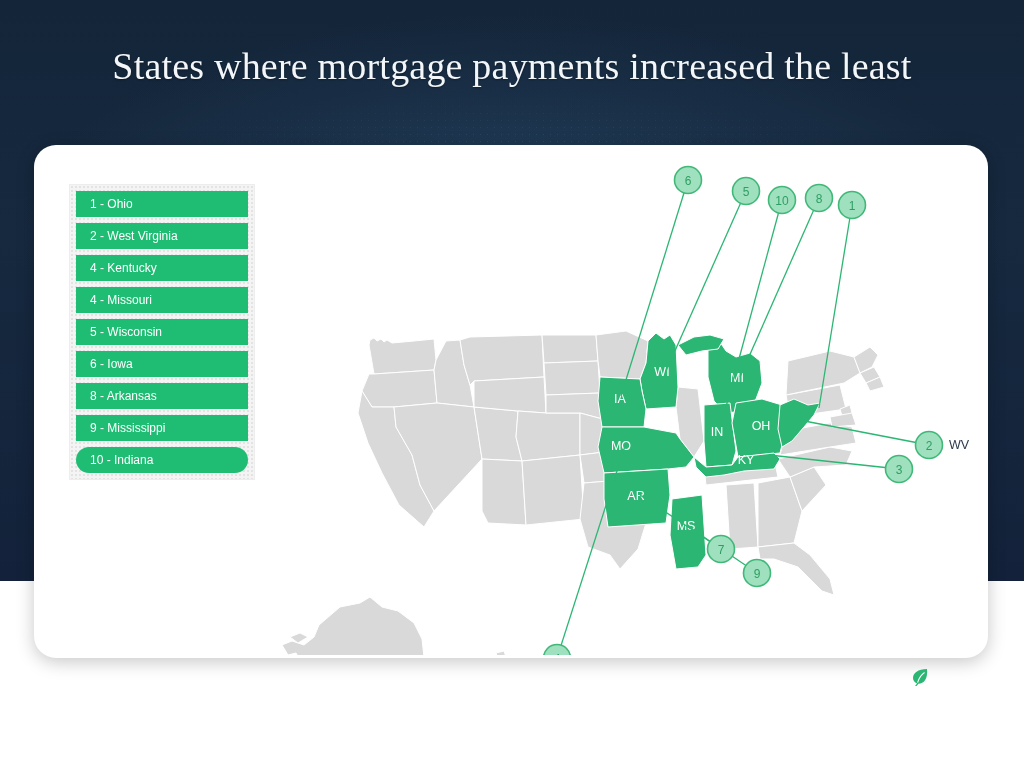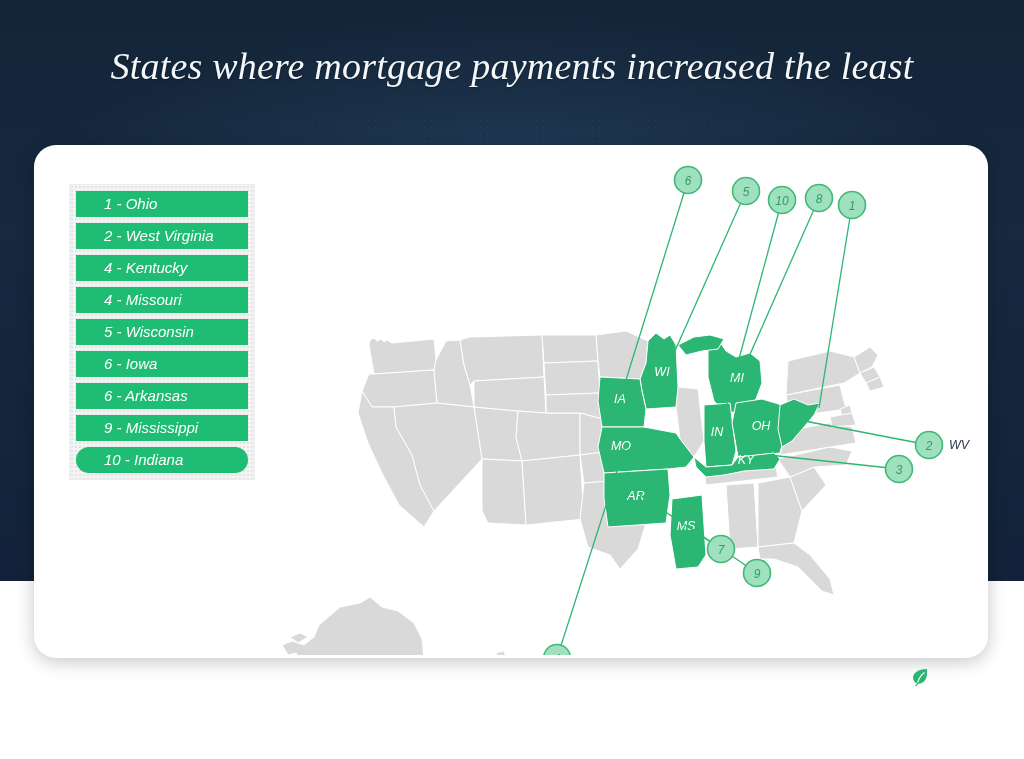--- a/index.html
+++ b/index.html
@@ -7,21 +7,20 @@
     width: 1024px; height: 759px;
     overflow: hidden;
     font-family: "Liberation Sans", sans-serif;
   }
   #stage {
     position: relative;
     width: 1024px; height: 581px;
     background:
       radial-gradient(ellipse 62% 48% at 50% 40%, rgba(52,94,132,0.55) 0%, rgba(40,74,106,0.28) 45%, rgba(20,37,59,0) 78%),
       linear-gradient(180deg, #142539 0%, #16293f 40%, #13223a 100%);
-    font-style: italic;
   }
   
   #dots {
     position: absolute;
     left: 120px; top: 96px; width: 790px; height: 70px;
     background-image: radial-gradient(rgba(255,255,255,0.085) 0.9px, transparent 1px);
     background-size: 7px 7px;
     -webkit-mask-image: radial-gradient(ellipse 52% 90% at 50% 80%, #000 0%, rgba(0,0,0,0.55) 55%, transparent 100%);
             mask-image: radial-gradient(ellipse 52% 90% at 50% 80%, #000 0%, rgba(0,0,0,0.55) 55%, transparent 100%);
     pointer-events: none;
@@ -55,22 +54,22 @@
     background: #f4f4f4;
     background-image: radial-gradient(#e3e3e3 0.8px, transparent 0.9px);
     background-size: 4px 4px;
     border: 1px solid #ededed;
   }
   .legend-row {
     height: 26px;
     line-height: 26px;
     background: #1fbd73;
     color: #ffffff;
-    font-size: 15px;
-    padding-left: 28px;
+    font-size: 12px;
+    padding-left: 14px;
     margin-bottom: 6px;
     white-space: nowrap;
   }
   .legend-row:last-child { margin-bottom: 0; border-radius: 13px; }
 
   
   #map-wrap {
     position: absolute;
     left: 240px; top: 10px;
     width: 700px; height: 500px;
@@ -142,21 +141,21 @@
 
   <div id="card">
 
     <div id="legend">
       <div class="legend-row">1 - Ohio</div>
       <div class="legend-row">2 - West Virginia</div>
       <div class="legend-row">4 - Kentucky</div>
       <div class="legend-row">4 - Missouri</div>
       <div class="legend-row">5 - Wisconsin</div>
       <div class="legend-row">6 - Iowa</div>
-      <div class="legend-row">6 - Arkansas</div>
+      <div class="legend-row">8 - Arkansas</div>
       <div class="legend-row">9 - Mississippi</div>
       <div class="legend-row">10 - Indiana</div>
     </div>
 
     <div id="map-wrap">
       <svg viewBox="0 0 700 500" xmlns="http://www.w3.org/2000/svg">
 
         <g>
 
           <path class="st" d="M95 190 L96 185 L100 183 L103 186 L107 184 L110 187 L113 185 L118 188 L140 186 L160 184 L162 205 L160 215 L130 217 L100 219 Z"></path>

